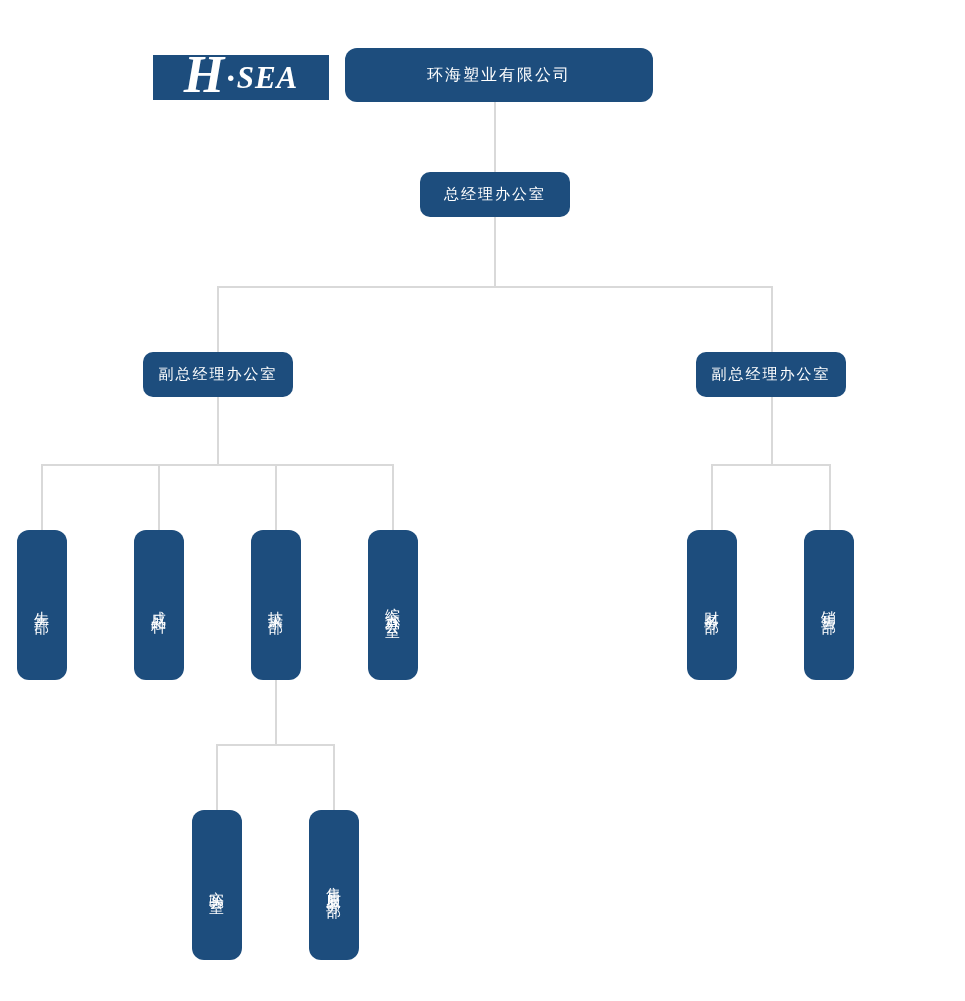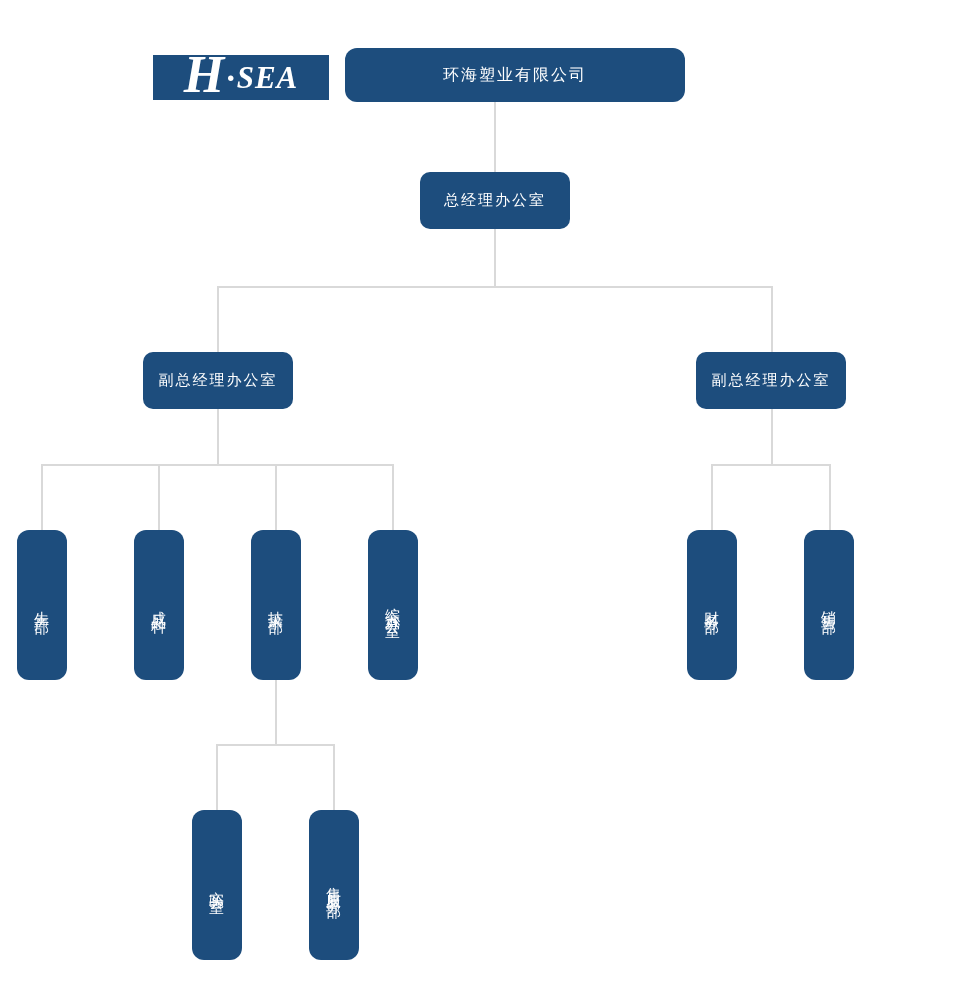--- a/index.html
+++ b/index.html
@@ -68,35 +68,35 @@
     position: absolute;
     background: #1d4d7d;
     color: #ffffff;
     display: flex;
     align-items: center;
     justify-content: center;
     border-radius: 10px;
     font-size: 15px;
     letter-spacing: 2px;
   }
-  .node-h { height: 57px; width: 150px; }
+  .node-h { height: 45px; width: 150px; }
   .node-v {
     width: 50px;
     height: 150px;
     border-radius: 12px;
   }
   .node-v .v-label {
     writing-mode: vertical-rl;
     text-orientation: upright;
     letter-spacing: 4px;
     font-size: 15px;
     line-height: 1;
   }
 
-  .n-company     { left: 345px; top: 48px;  width: 340px; height: 54px; border-radius: 12px; font-size: 16px; }
+  .n-company     { left: 345px; top: 48px;  width: 308px; height: 54px; border-radius: 12px; font-size: 16px; }
   .n-gm          { left: 420px; top: 172px; }
   .n-deputy-l    { left: 143px; top: 352px; }
   .n-deputy-r    { left: 696px; top: 352px; }
   .n-production  { left: 17px;  top: 530px; }
   .n-finished    { left: 134px; top: 530px; }
   .n-technology  { left: 251px; top: 530px; }
   .n-general     { left: 368px; top: 530px; }
   .n-finance     { left: 687px; top: 530px; }
   .n-sales       { left: 804px; top: 530px; }
   .n-laboratory  { left: 192px; top: 810px; }

